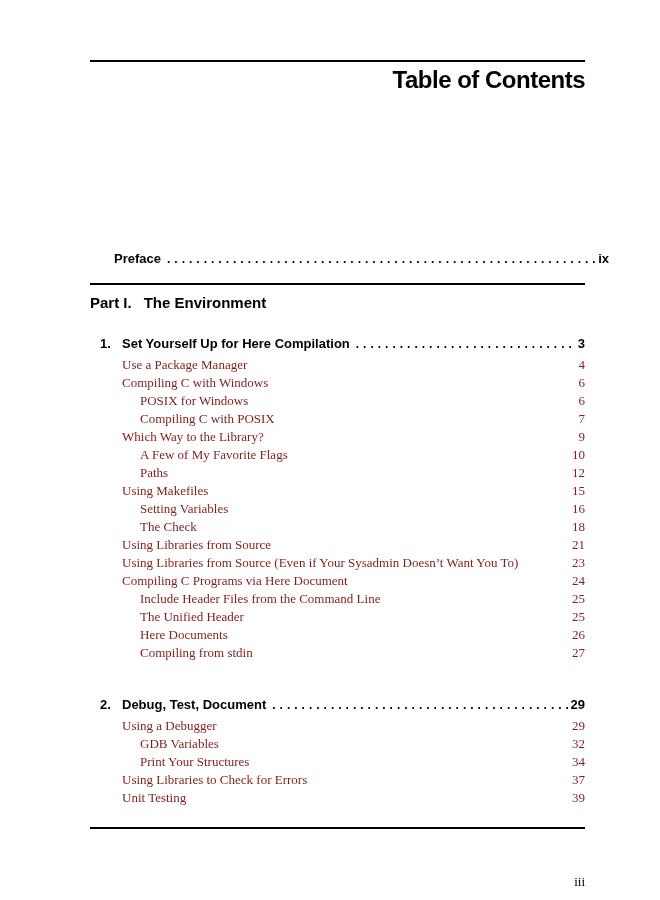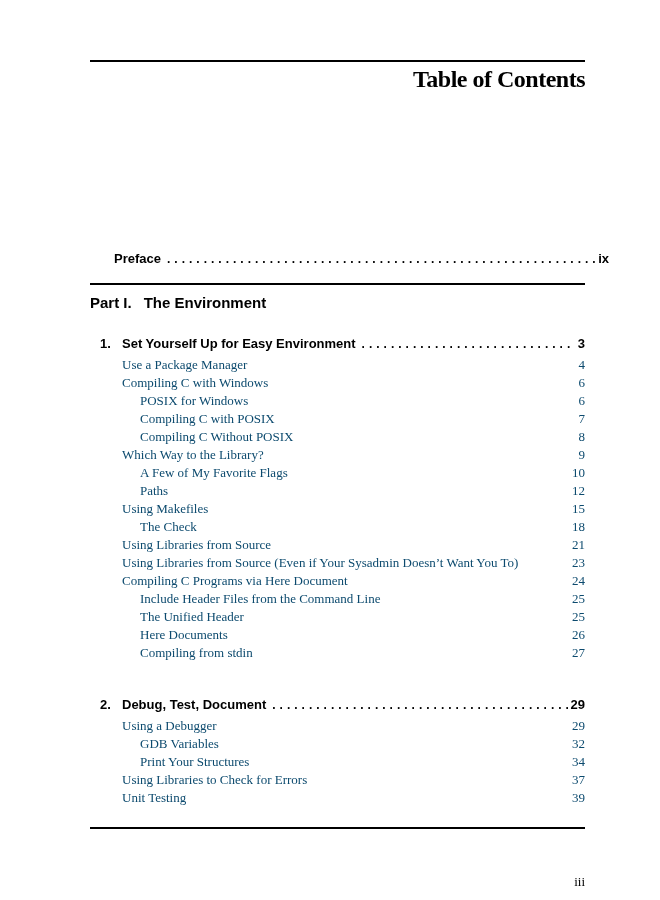--- a/index.html
+++ b/index.html
@@ -24,21 +24,21 @@
   #rule-top    { top: 60px;  height: 2px; }
   #rule-mid    { top: 283px; height: 1.5px; }
   #rule-bottom { top: 827px; height: 1.5px; }
 
   #title {
     position: absolute;
     left: 90px;
     width: 495px;
     top: 66px;
     text-align: right;
-    font-family: Liberation Serif, serif;
+    font-family: Liberation Sans, sans-serif;
     font-weight: bold;
     font-size: 24px;
     letter-spacing: -0.5px;
     color: #000;
   }
 
   #preface-row {
     position: absolute;
     left: 90px;
     width: 495px;
@@ -100,21 +100,21 @@
     font-weight: bold;
     font-size: 12px;
   }
 
   .entry {
     display: flex;
     align-items: baseline;
     font-family: "Liberation Serif", serif;
     font-size: 13px;
     line-height: 18px;
-    color: #0c4a6e;
+    color: #7f1d1d;
   }
   .entry .spacer { flex: 1 1 auto; min-width: 6px; }
   .lvl1 { padding-left: 32px; }
   .lvl2 { padding-left: 50px; justify-content: flex-end; }
   .section-title { white-space: nowrap; }
   .section-pg { flex: none; text-align: right; min-width: 16px; }
 
   #folio {
     position: absolute;
     left: 90px;
@@ -142,21 +142,21 @@
     <span>ix</span>
   </div>
 
   <div class="rule" id="rule-mid"></div>
 
   <div id="toc-body">
       <div class="part-heading"><span class="part-label">Part I.</span><span class="part-title">The Environment</span></div>
       <div class="chapter-block">
         <div class="chapter-row">
           <span class="chapter-num">1.</span>
-          <span class="chapter-title">Set Yourself Up for Easy Environment</span>
+          <span class="chapter-title">Set Yourself Up for Here Compilation</span>
           <span class="leader"></span>
           <span class="chapter-pg">3</span>
         </div>
         <div class="entry lvl1">
           <span class="section-title">Use a Package Manager</span>
           <span class="spacer"></span>
           <span class="section-pg">4</span>
         </div>
         <div class="entry lvl1">
           <span class="section-title">Compiling C with Windows</span>
@@ -166,44 +166,44 @@
         <div class="entry lvl2">
           <span class="section-title">POSIX for Windows</span>
           <span class="spacer"></span>
           <span class="section-pg">6</span>
         </div>
         <div class="entry lvl2">
           <span class="section-title">Compiling C with POSIX</span>
           <span class="spacer"></span>
           <span class="section-pg">7</span>
         </div>
-        <div class="entry lvl2">
-          <span class="section-title">Compiling C Without POSIX</span>
-          <span class="spacer"></span>
-          <span class="section-pg">8</span>
-        </div>
         <div class="entry lvl1">
           <span class="section-title">Which Way to the Library?</span>
           <span class="spacer"></span>
           <span class="section-pg">9</span>
         </div>
         <div class="entry lvl2">
           <span class="section-title">A Few of My Favorite Flags</span>
           <span class="spacer"></span>
           <span class="section-pg">10</span>
         </div>
         <div class="entry lvl2">
           <span class="section-title">Paths</span>
           <span class="spacer"></span>
           <span class="section-pg">12</span>
         </div>
         <div class="entry lvl1">
           <span class="section-title">Using Makefiles</span>
           <span class="spacer"></span>
           <span class="section-pg">15</span>
+        </div>
+        <div class="entry lvl2">
+          <span class="section-title">Setting Variables</span>
+          <span class="spacer"></span>
+          <span class="section-pg">16</span>
         </div>
         <div class="entry lvl2">
           <span class="section-title">The Check</span>
           <span class="spacer"></span>
           <span class="section-pg">18</span>
         </div>
         <div class="entry lvl1">
           <span class="section-title">Using Libraries from Source</span>
           <span class="spacer"></span>
           <span class="section-pg">21</span>

